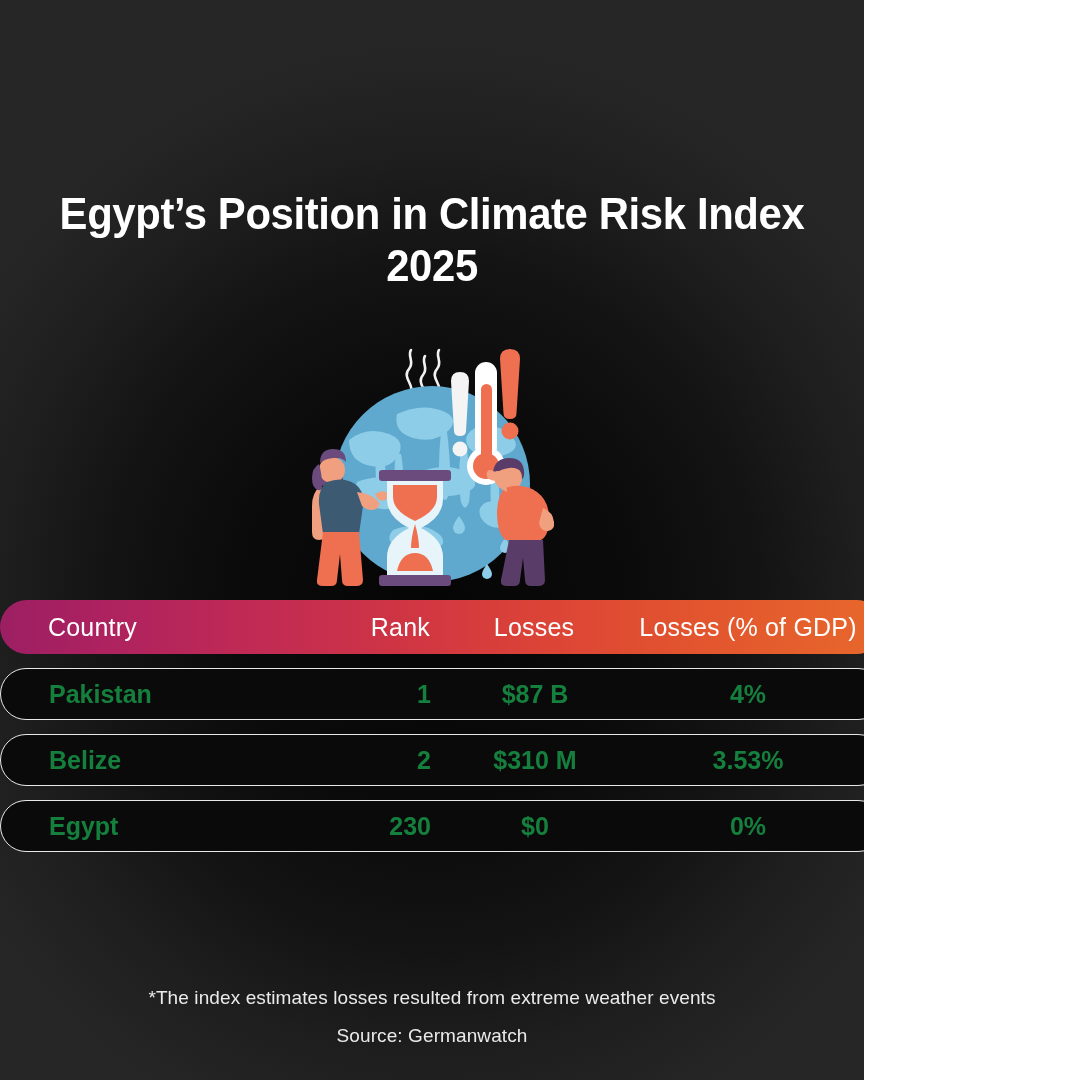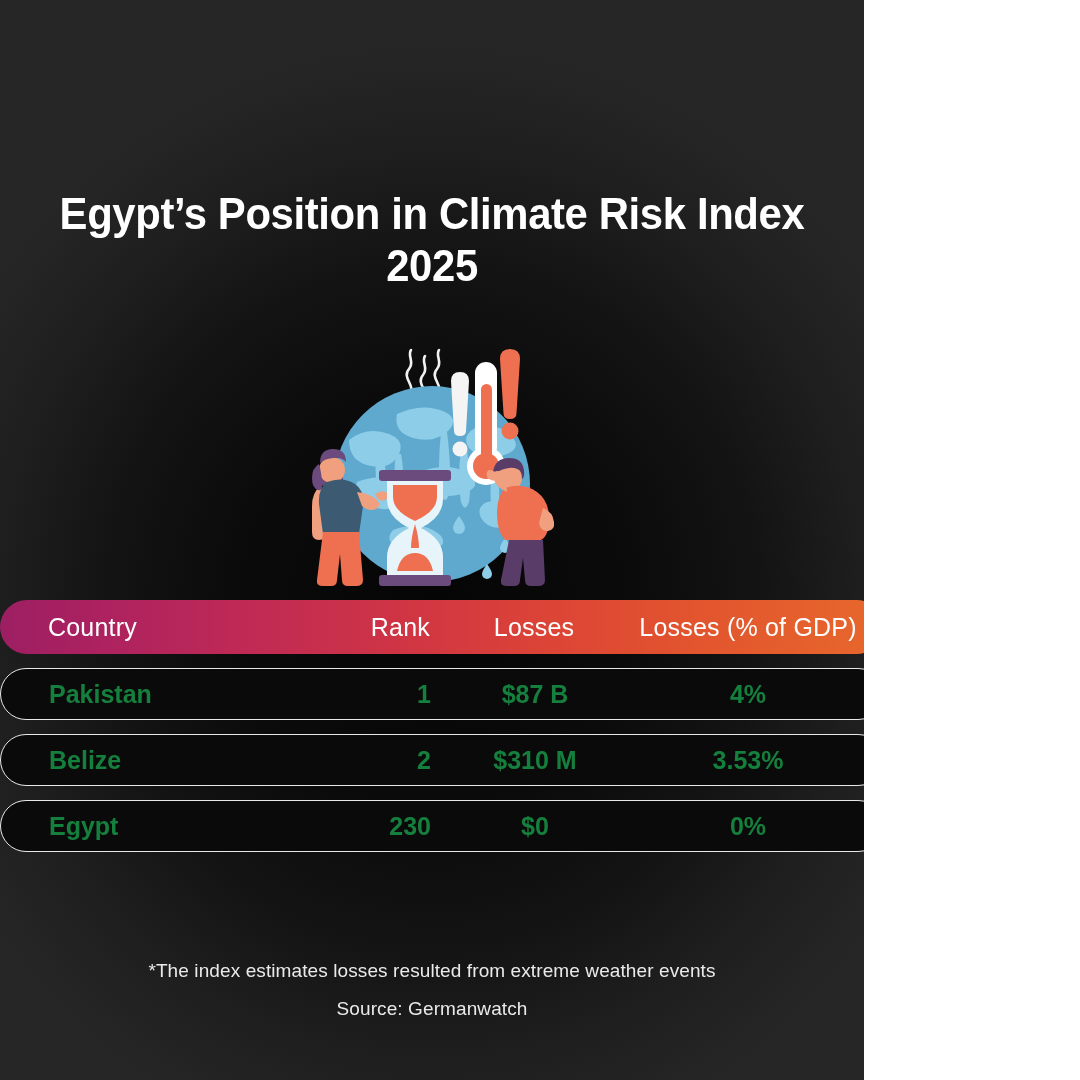--- a/index.html
+++ b/index.html
@@ -117,20 +117,21 @@
     position:absolute;
     left:0; right:0;
     top:960px;
     text-align:center;
     color:#eaeaea;
   }
   .footnote {
     font-size:19px;
     font-family:"Liberation Sans Narrow","Liberation Sans", sans-serif;
     letter-spacing:0.1px;
+    margin-top:27px;
   }
   .footnote.second { margin-top:16px; }
 </style>
 </head>
 <body>
 
 <div id="infographic">
 
   <div class="title">Egypt’s Position in Climate Risk Index 2025</div>
 

